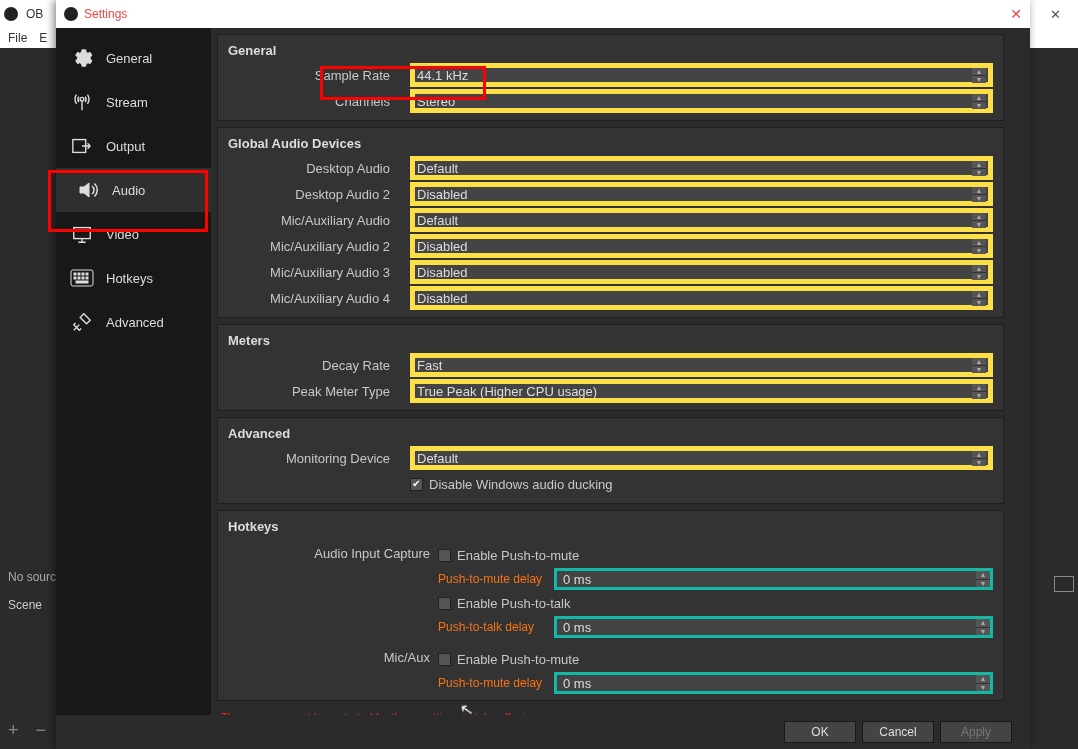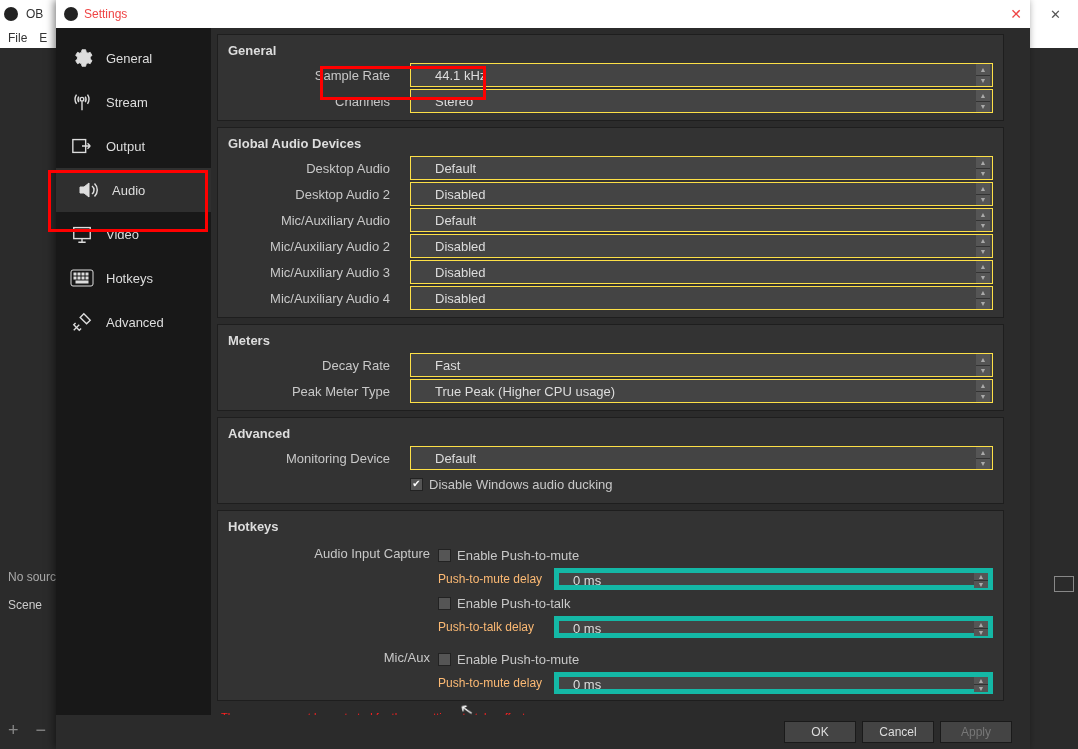--- a/index.html
+++ b/index.html
@@ -36,40 +36,40 @@
 .redbox { position:absolute; border: 3px solid #ff0000; pointer-events:none; }
 
 
 .content { flex:1; overflow-y:auto; padding: 6px 26px 6px 6px; }
 .section { background:#333333; border:1px solid #1e1e1e; margin-bottom:6px; }
 .sec-title { font-weight:bold; color:#ddd; padding:8px 10px 4px 10px; }
 .row { display:flex; align-items:center; height:26px; margin:0;gap:12px; }
 .row-label { width: 180px; text-align:right; padding-right:8px; color:#c8c8c8; }
 .row-field { flex:1; margin-right:10px; }
 
-.dropdown { background:#444; height:24px; display:flex; align-items:center; padding:0 24px; color:#ddd; position:relative; border:1px solid #fde047; }
+.dropdown { background:#444; height:24px; display:flex; align-items:center; padding:0 2px; color:#ddd; position:relative; border:5px solid #fde047; }
 .dropdown .upd { position:absolute; right:2px; top:0; bottom:0; width:14px; display:flex; flex-direction:column; }
 .dropdown .upd span { flex:1; display:flex; align-items:center; justify-content:center; font-size:7px; color:#aaa; background:#555; }
 .dropdown .upd span + span { border-top:1px solid #333; }
 
-.spinbox { display:flex; background:#444; height:22px; border:5px solid #14b8a6;padding-left:8px; }
+.spinbox { display:flex; align-items:center; background:#444; height:22px; border:3px solid #14b8a6; }
 .spinbox .val { flex:1; padding:0 6px; color:#ddd; }
 .spinbox .spinbtns { width:14px; display:flex; flex-direction:column; height:100%; }
 .spinbox .spinbtns span { flex:1; display:flex; align-items:center; justify-content:center; font-size:7px; background:#555; color:#aaa; }
 .spinbox .spinbtns span + span { border-top:1px solid #333; }
 
 .chk { display:flex; align-items:center; gap:6px; padding:2px 0; }
 .chk .box { width:13px; height:13px; background:#555; border:1px solid #222; display:flex; align-items:center; justify-content:center; font-size:10px; color:#fff; }
 .chk .box.checked::after { content:"✔"; font-size:10px; line-height:1; }
 
 .hotkey-block { display:flex; }
 .hotkey-label { width:220px; text-align:right; padding-right:8px; padding-top:2px; }
 .hotkey-fields { flex:1; padding-right:10px; }
 .hotkey-fields .line { display:flex; align-items:center; height:22px; margin-bottom:2px; gap:6px; }
-.hotkey-fields .linelab { width:110px; color:#fdba74; font-size:12px; }
+.hotkey-fields .linelab { width:110px; color:#f97316; font-size:12px; }
 
 .warn { color:#ff2020; font-size:11px; padding:4px 4px; filter: blur(0.4px); }
 
 
 .footer { height:34px; display:flex; align-items:center; justify-content:flex-end; gap:6px; padding:0 18px; background:#2b2b2b; }
 .btn { min-width:72px; height:22px; background:#444; border:1px solid #1a1a1a; color:#ddd; display:flex; align-items:center; justify-content:center; cursor:pointer; font-size:12px; }
 .btn.disabled { color:#777; }
 
 
 .content::-webkit-scrollbar { width:16px; }

